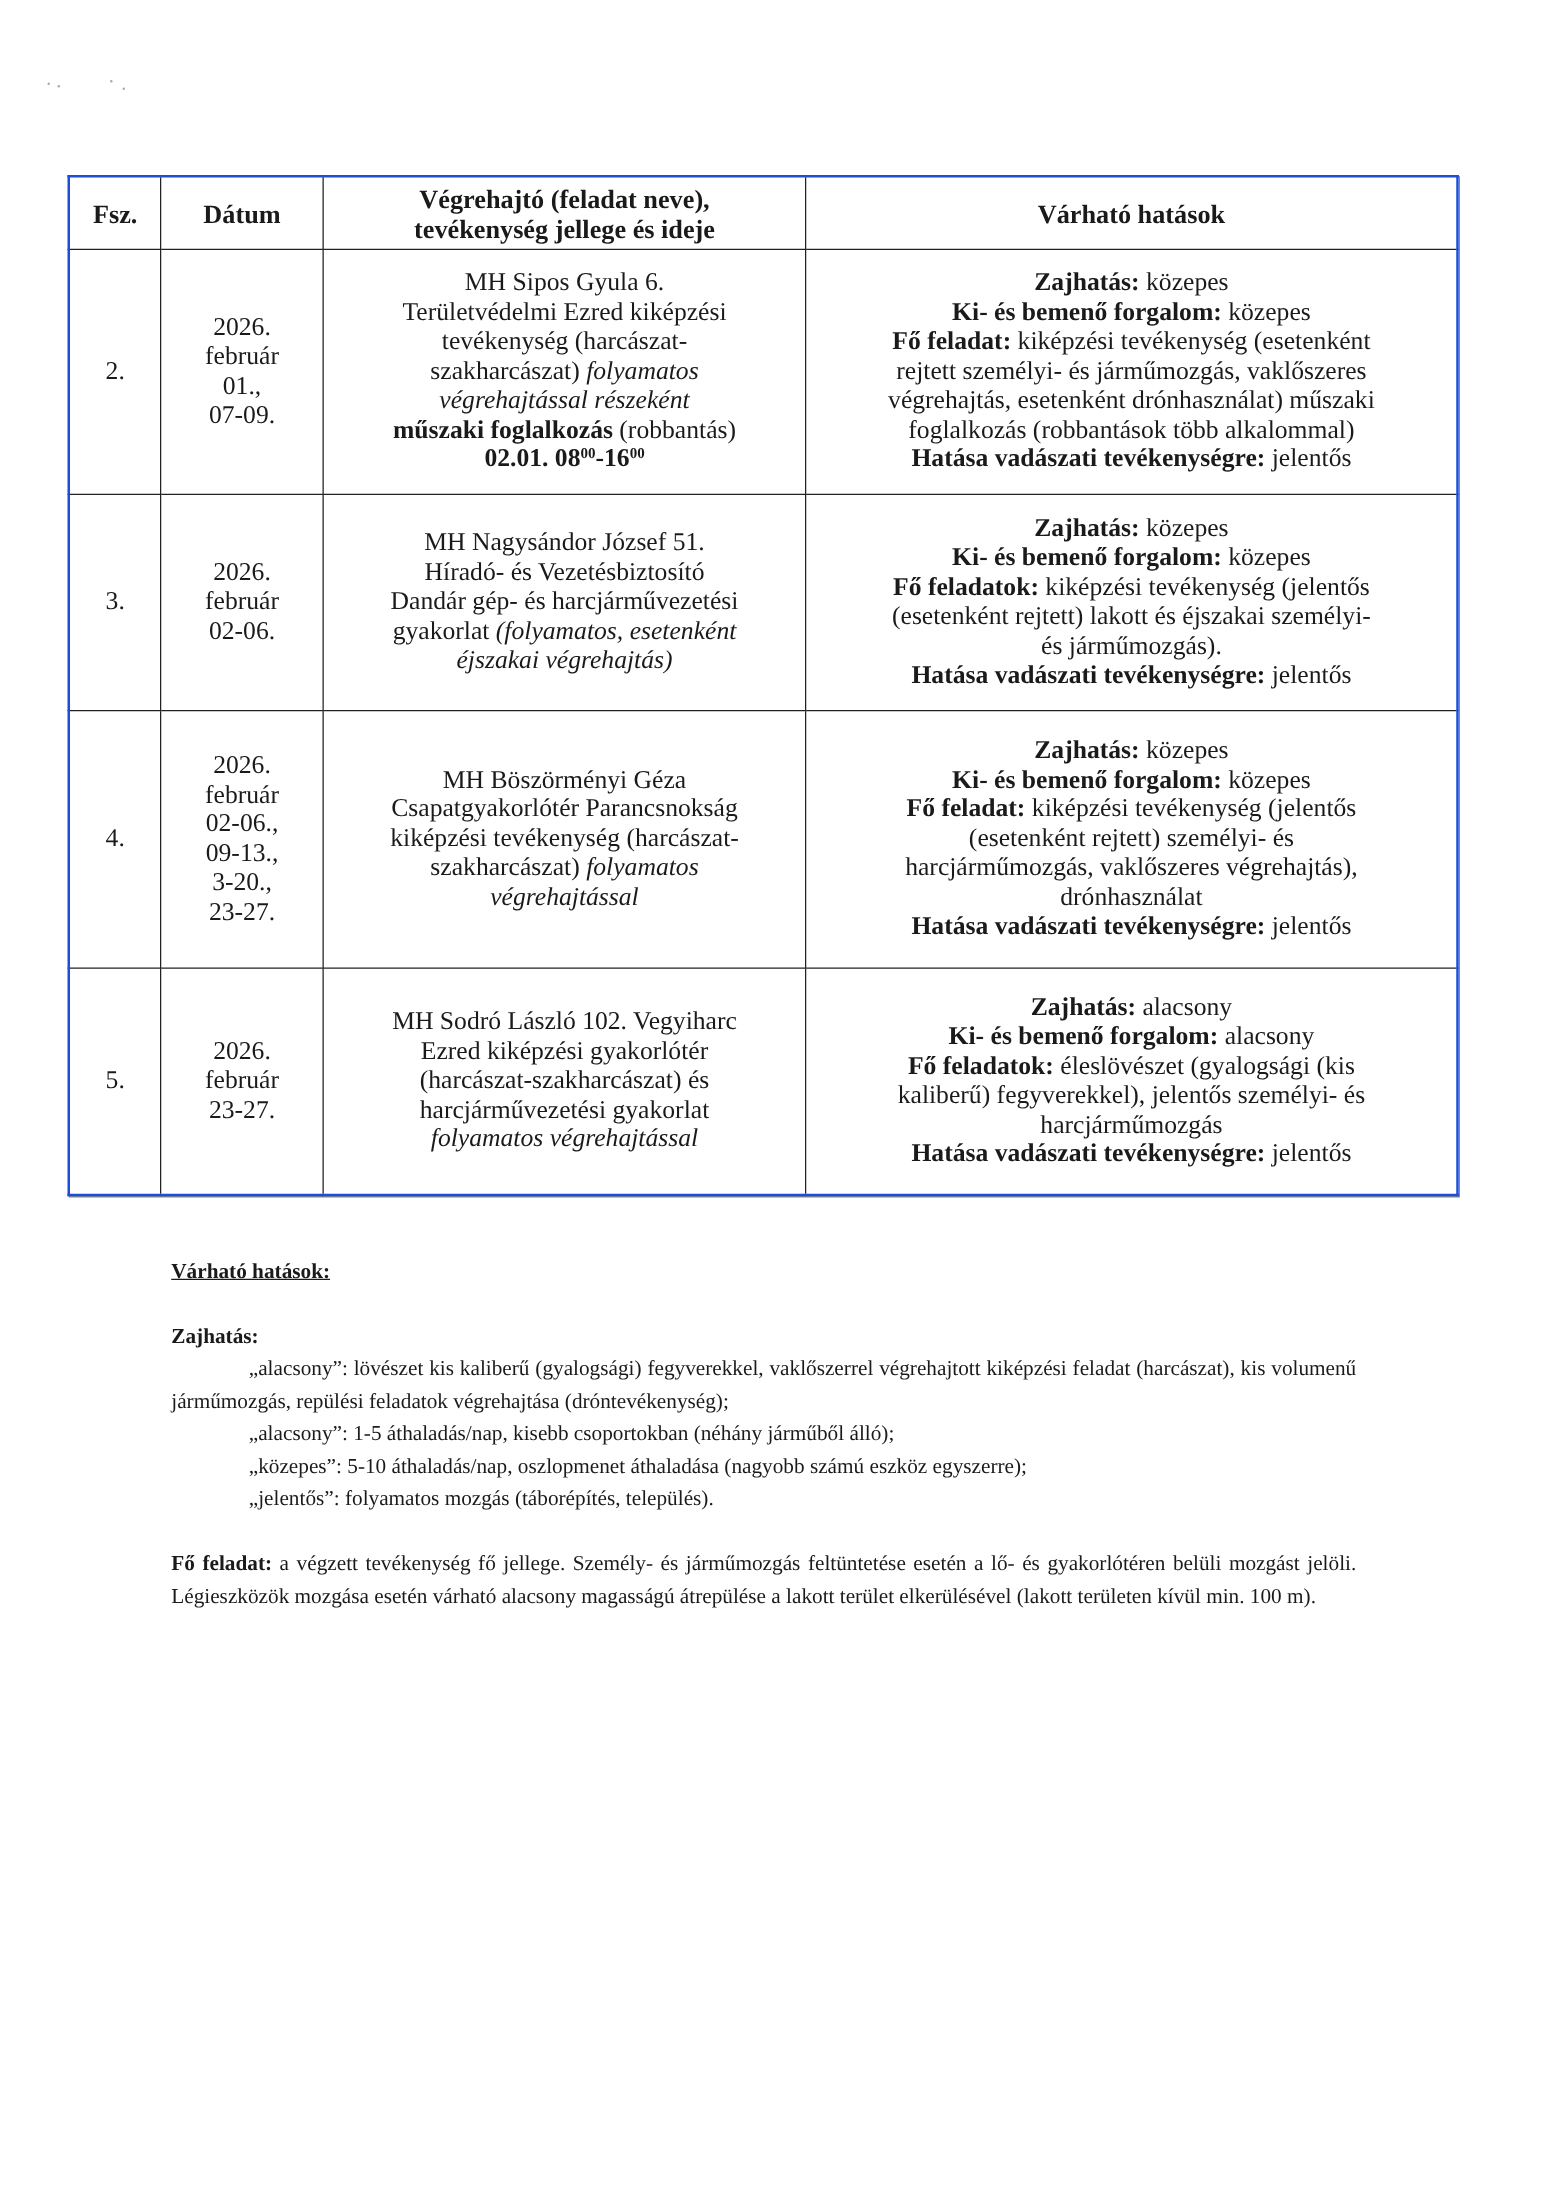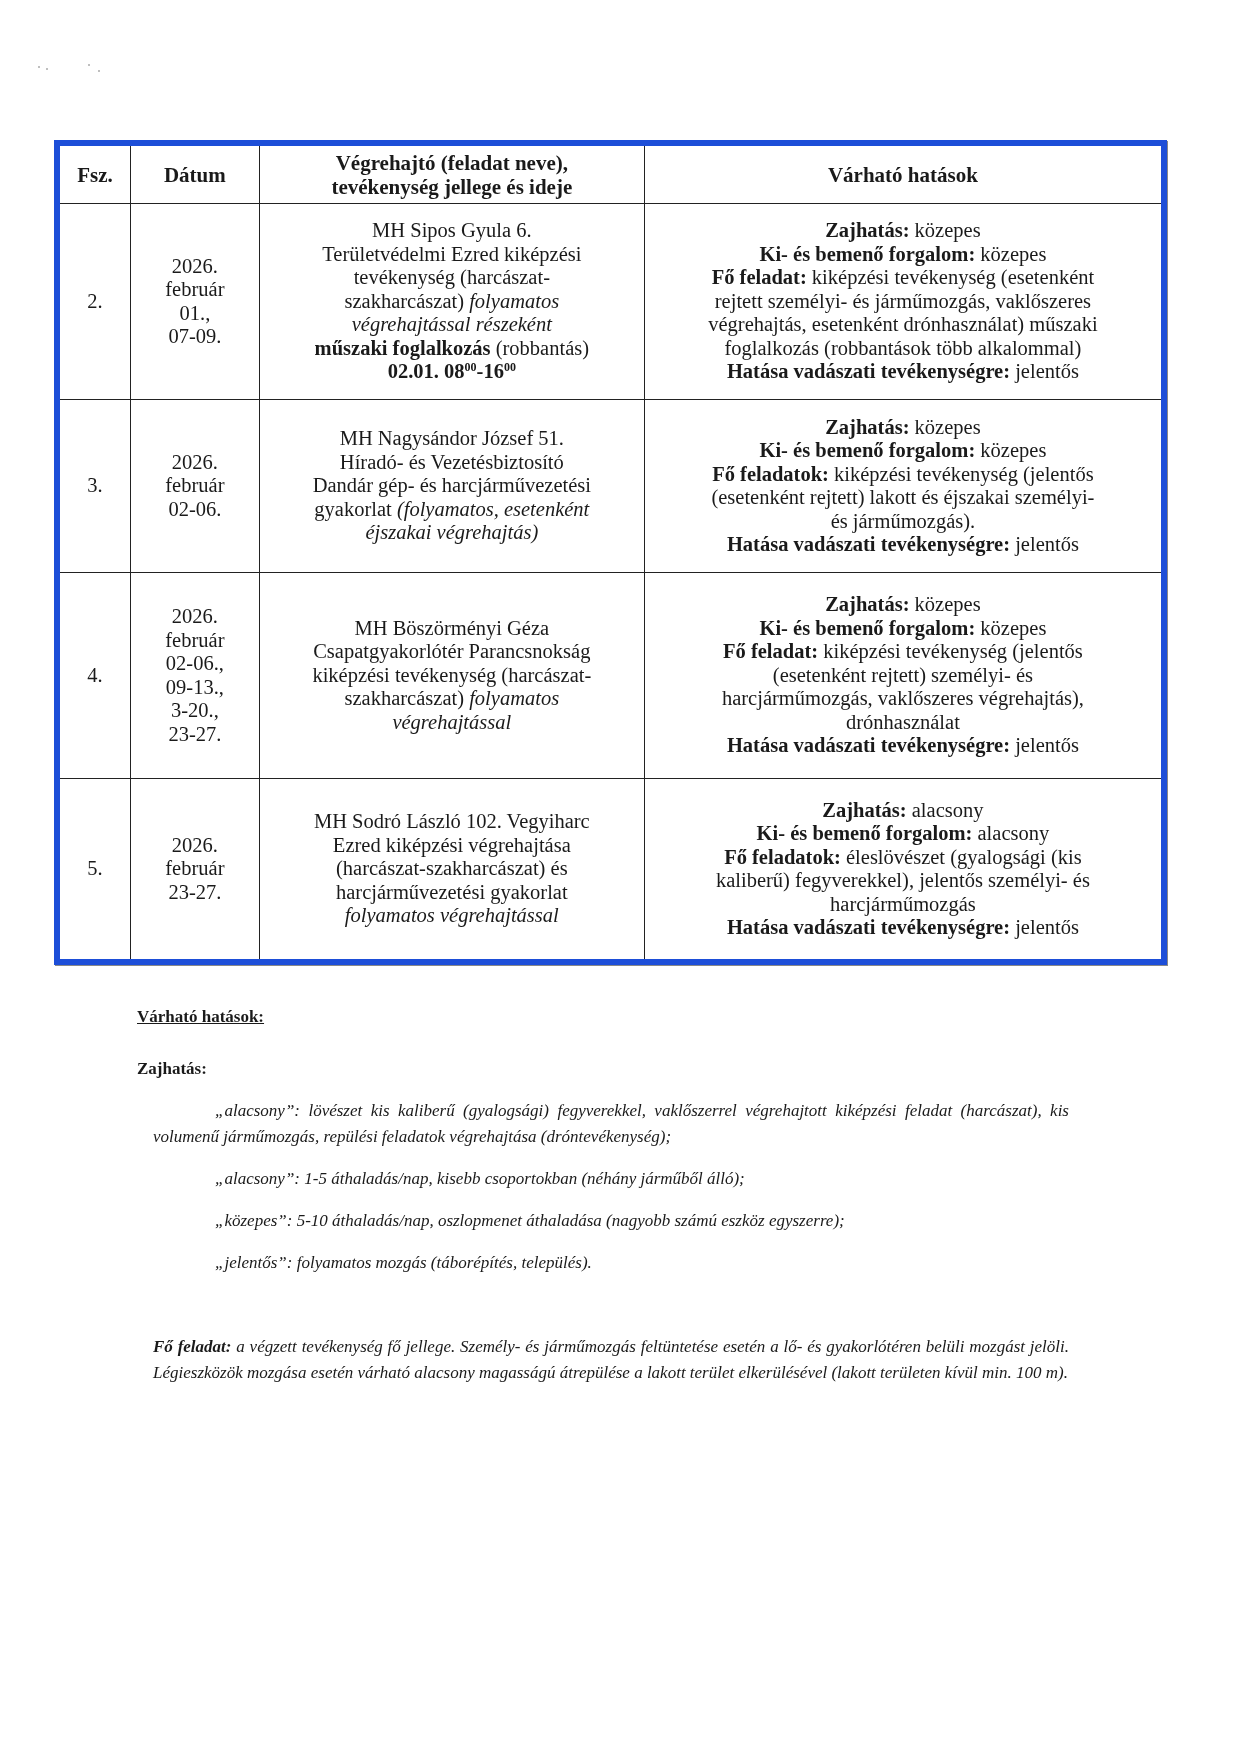--- a/index.html
+++ b/index.html
@@ -7,21 +7,21 @@
       width: 1240px; height: 1754px; position: relative; overflow: hidden;
       font-family: "Liberation Serif", "DejaVu Serif", serif;
       color: #1a1a1a;
     }
     .specks { position: absolute; left: 36px; top: 64px; width: 70px; height: 10px; }
     .speck { position: absolute; width: 2px; height: 2px; background: #aaa; border-radius: 1px; }
 
     table.schedule {
       position: absolute; left: 54px; top: 140px; width: 1113px;
       border-collapse: collapse;
-      border: 6px solid #1d4ed8;
+      border: 2px solid #1d4ed8;
       box-shadow: 1px 1px 0 #888;
       font-size: 20.5px; line-height: 23.5px;
     }
     table.schedule th, table.schedule td {
       border: 1.6px solid #222;
       text-align: center; vertical-align: middle;
       padding: 0 4px;
     }
     table.schedule th { font-weight: bold; height: 57px; line-height: 24px; font-size: 21px; }
     col.c-fsz { width: 74px; }
@@ -35,21 +35,21 @@
     .line { display: block; white-space: nowrap; }
     .b { font-weight: bold; }
     .i { font-style: italic; }
     sup { font-size: 12px; line-height: 0; vertical-align: 7px; }
 
     .notes {
       position: absolute; left: 137px; top: 1004px; width: 948px;
       font-size: 17px; line-height: 26px; text-align: justify;
     }
     .notes .heading { font-weight: bold; text-decoration: underline; margin-bottom: 26px; display: block; }
-    .notes p { margin: 16px; font-style: italic; }
+    .notes p { margin: 0; }
     .notes .sub { font-weight: bold; display: block; }
     .notes .ind1 { text-indent: 62px; }
     .notes .ind2 { padding-left: 62px; }
     .notes .gap { height: 26px; }
   </style>
 </head>
 <body>
 
 <div class="specks">
   <span class="speck" style="left:2px;top:2px"></span>
@@ -160,21 +160,21 @@
 
     <tr class="r5">
       <td>5.</td>
       <td>
         <span class="line">2026.</span>
         <span class="line">február</span>
         <span class="line">23-27.</span>
       </td>
       <td>
         <span class="line">MH Sodró László 102. Vegyiharc</span>
-        <span class="line">Ezred kiképzési végrehajtása</span>
+        <span class="line">Ezred kiképzési gyakorlótér</span>
         <span class="line">(harcászat-szakharcászat) és</span>
         <span class="line"><span>harcjárművezetési gyakorlat</span><span class="i"></span></span>
         <span class="line i">folyamatos végrehajtással</span>
       </td>
       <td>
         <span class="line"><span class="b">Zajhatás:</span><span> alacsony</span></span>
         <span class="line"><span class="b">Ki- és bemenő forgalom:</span><span> alacsony</span></span>
         <span class="line"><span class="b">Fő feladatok:</span><span> éleslövészet (gyalogsági (kis</span></span>
         <span class="line">kaliberű) fegyverekkel), jelentős személyi- és</span>
         <span class="line">harcjárműmozgás</span>

